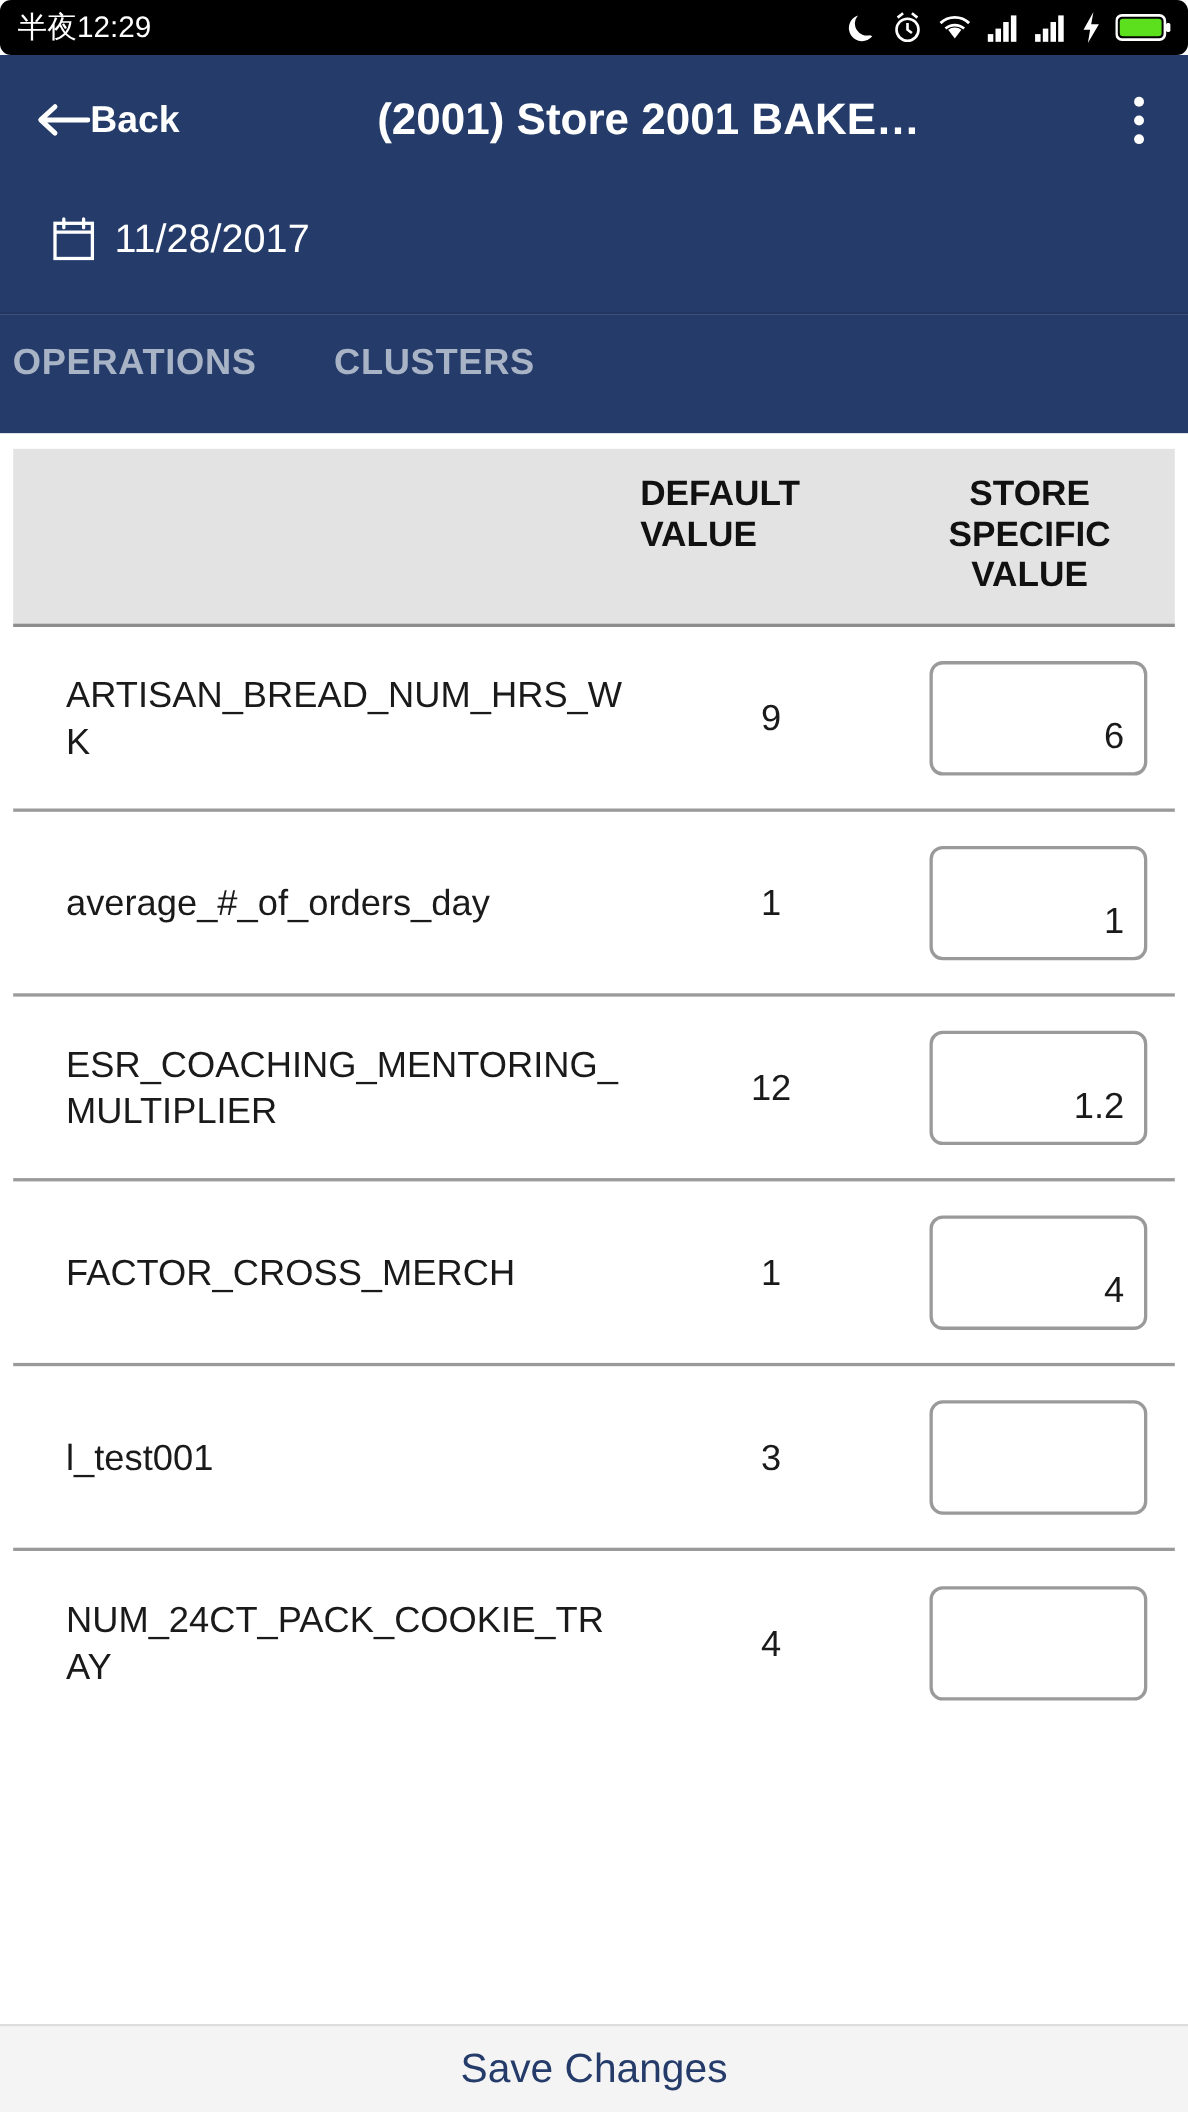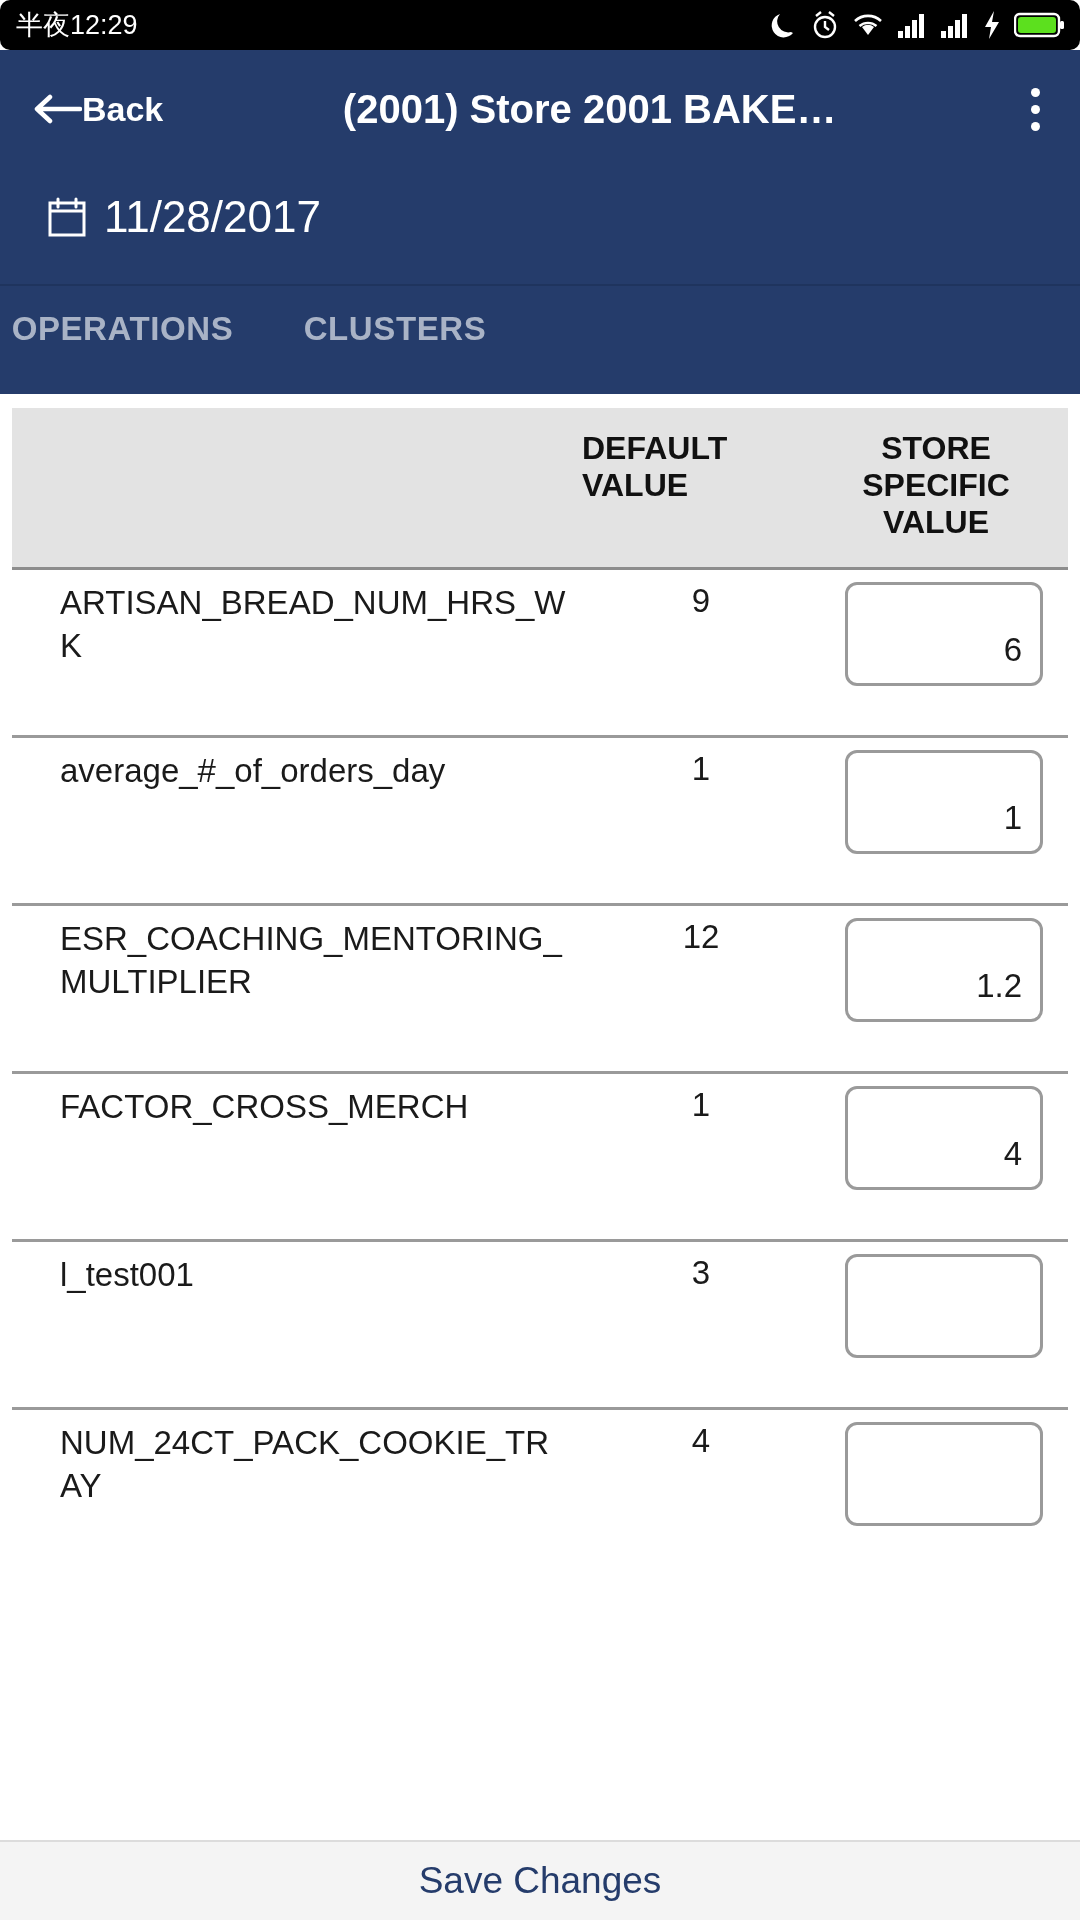--- a/index.html
+++ b/index.html
@@ -41,21 +41,21 @@
   .kebab {
     width: 46px; height: 52px; display: flex; flex-direction: column;
     align-items: center; justify-content: center; gap: 8px; flex: none; cursor: pointer;
   }
   .kebab i { width: 9px; height: 9px; border-radius: 50%; background: #ffffff; display: block; }
 
   .header-date {
     height: 116px; display: flex; align-items: center; gap: 18px; padding: 0 0 18px 48px;
   }
   .cal-icon { width: 38px; height: 40px; flex: none; }
-  .date-text { font-size: 44px; line-height: 1; }
+  .date-text { font-size: 36px; line-height: 1; }
 
   .header-divider { height: 2px; background: #1d3159; opacity: .75; }
 
   
   .tabs {
     background: #253C6B; flex: none; height: 108px; display: flex;
     align-items: flex-end; position: relative; overflow: hidden;
   }
   .tab {
     flex: none; height: 108px; display: flex; align-items: center; justify-content: center;
@@ -85,21 +85,21 @@
     width: 238px; text-align: left; font-size: 32px; font-weight: bold;
     color: #111; line-height: 1.16; flex: none;
   }
   .col-store {
     width: 248px; text-align: center; font-size: 32px; font-weight: bold;
     color: #111; line-height: 1.16; flex: none; padding-right: 16px;
   }
 
   
   .row {
-    display: flex; margin: 0 12px;
+    display: flex; align-items: center; margin: 0 12px;
     border-bottom: 3px solid #9a9a9a; min-height: 168px; padding: 12px 0;
   }
   .row:last-child { border-bottom: none; }
   .cell-name {
     flex: 1; font-size: 33px; color: #1a1a1a; line-height: 1.28;
     padding: 0 16px 0 48px; word-break: break-all;
   }
   .cell-default {
     width: 238px; flex: none; text-align: center; font-size: 33px; color: #1a1a1a;
   }

